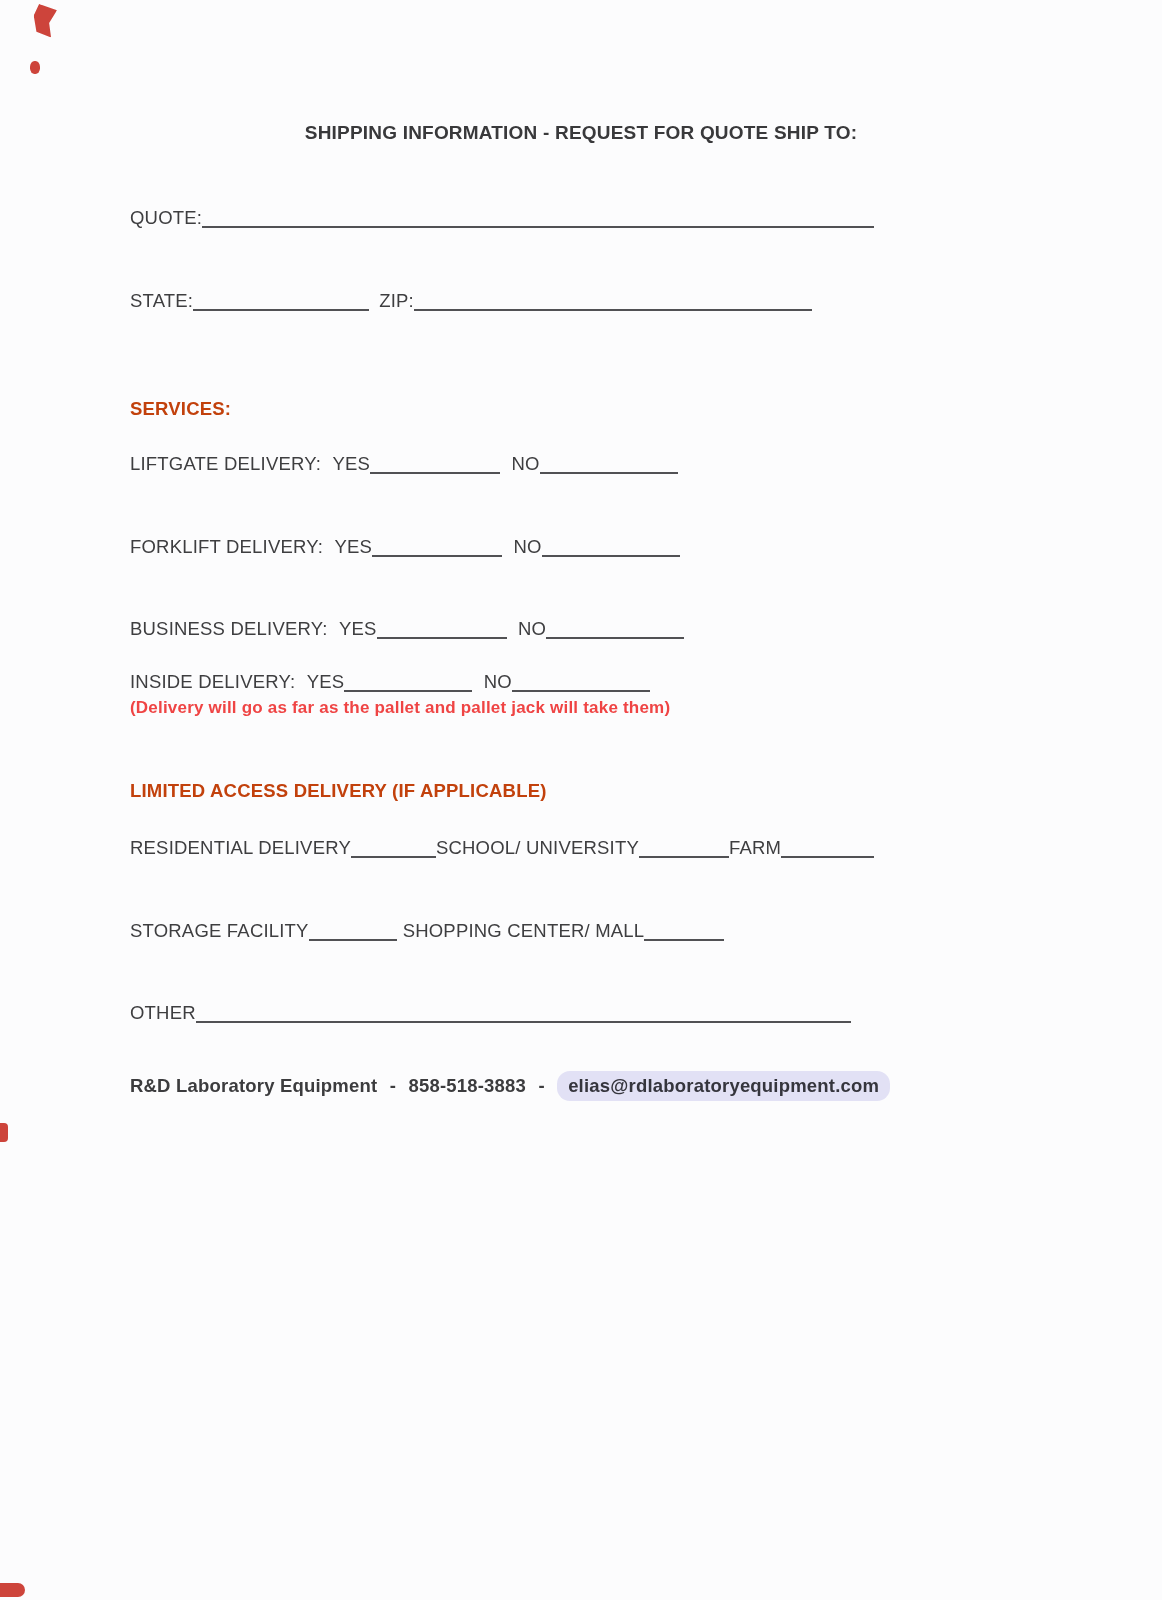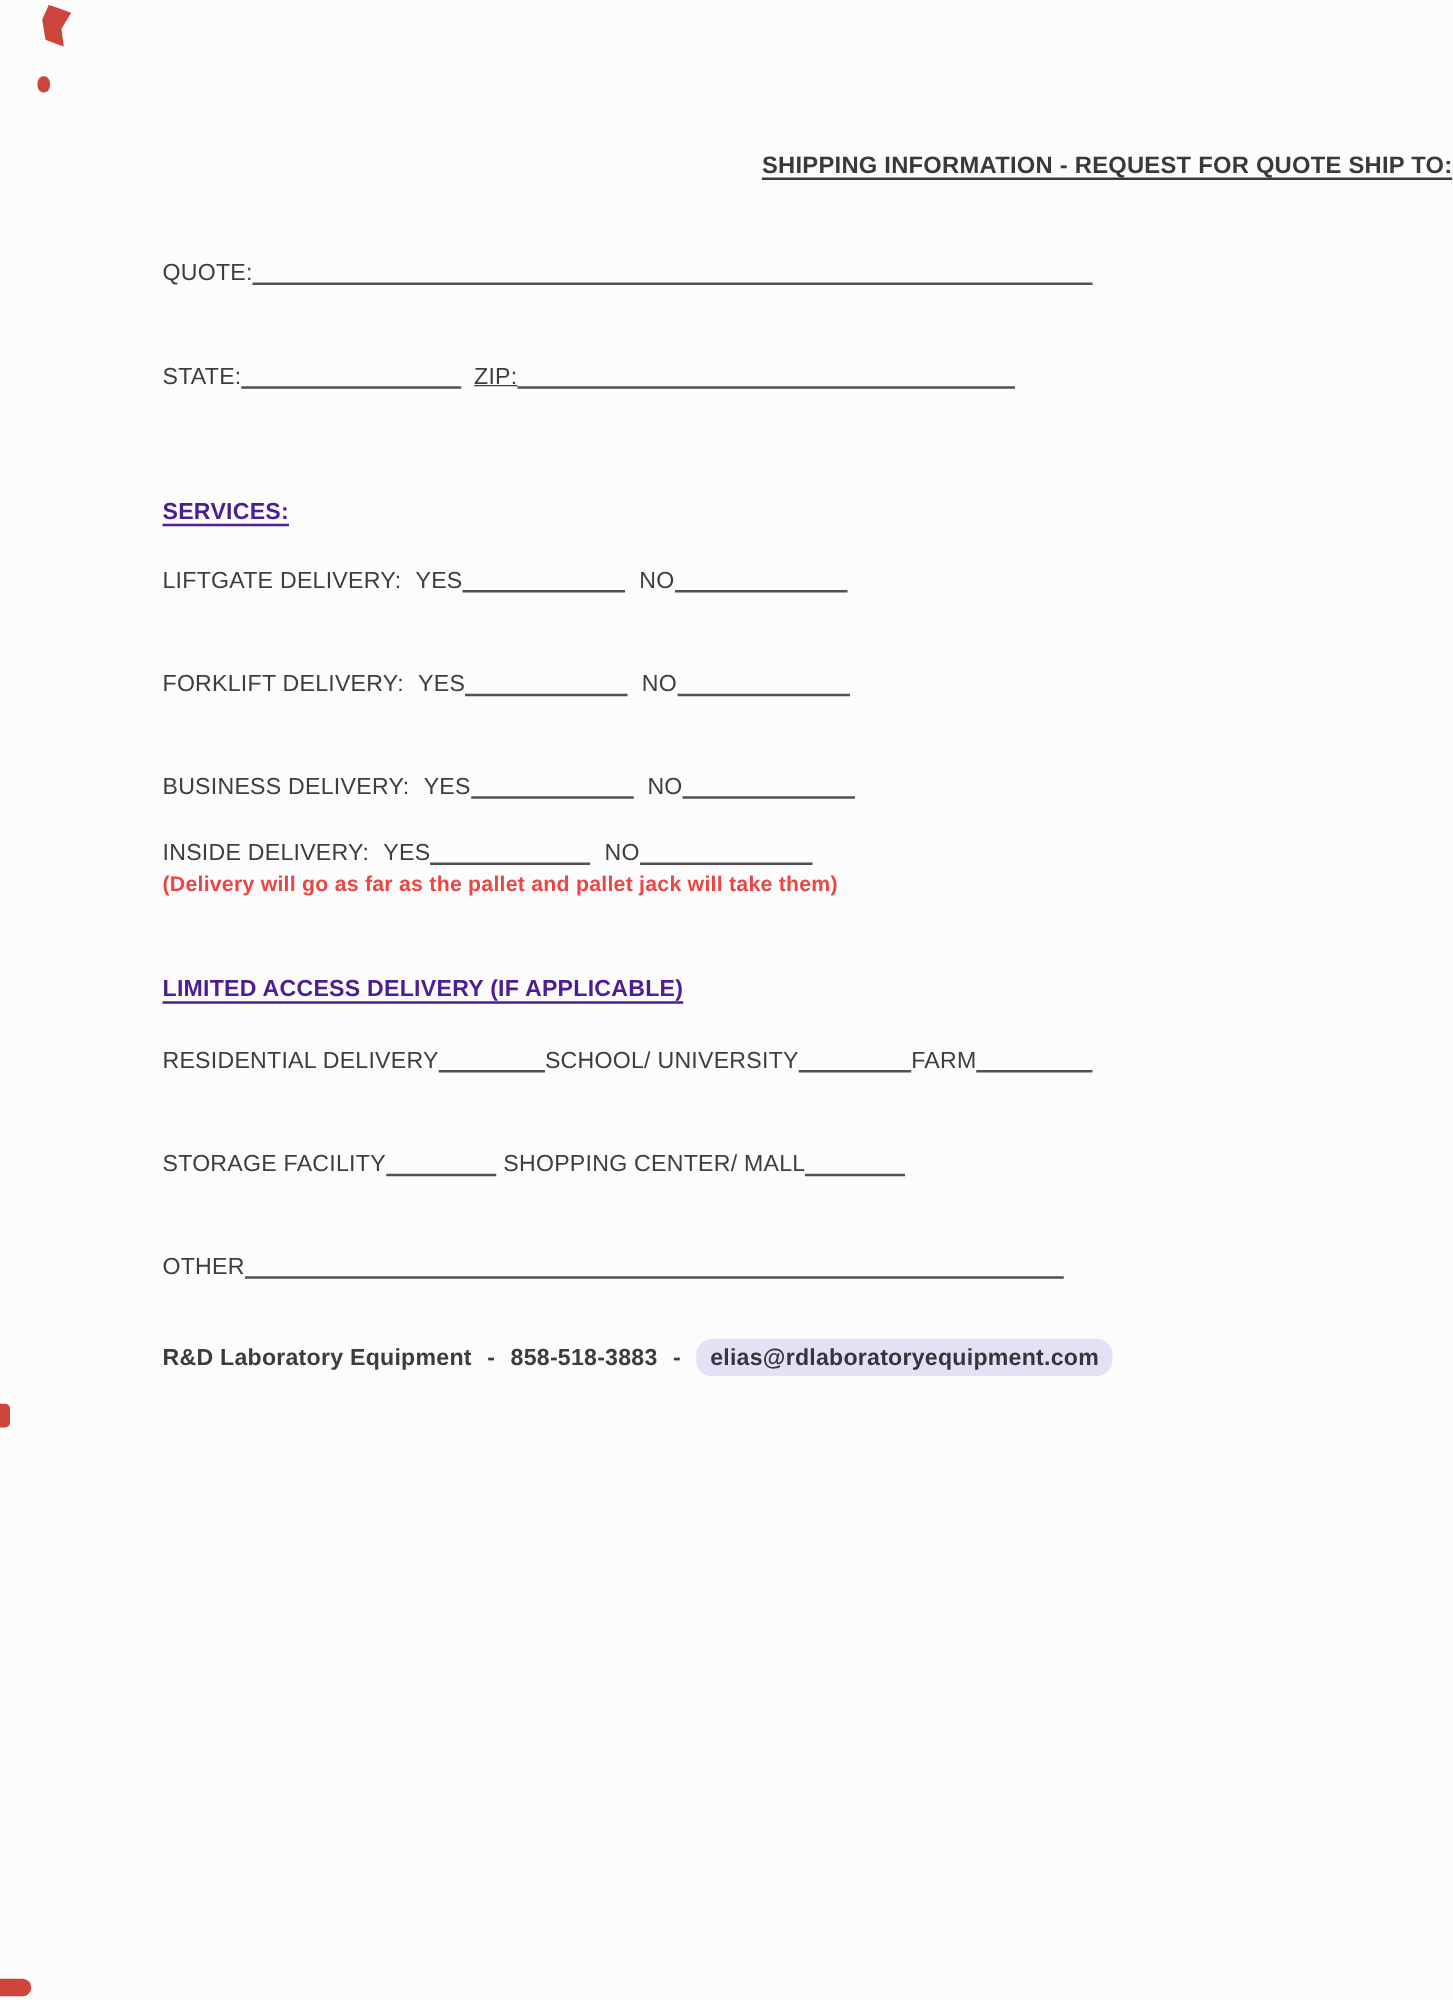--- a/index.html
+++ b/index.html
@@ -34,36 +34,34 @@
   }
   .title {
     left: 0;
     width: 100%;
     text-align: center;
     font-size: 19px;
     font-weight: bold;
     color: #39393b;
   }
   .underlined {
-    text-decoration: underline;
     text-decoration-thickness: 2px;
     text-underline-offset: 4px;
-    text-align: right;
   }
   .heading {
     font-weight: bold;
-    color: #4c1d95;
+    color: #c2410c;
   }
   .blank {
     display: inline-block;
     height: 9px;
     border-bottom: 2px solid var(--line-color);
     vertical-align: -4px;
   }
-  .gap-left { margin-left: 10px; text-decoration: underline; }
+  .gap-left { margin-left: 10px; }
   .gap-left-sm { margin-left: 6px; }
   .note {
     font-weight: bold;
     font-size: 17px;
     color: #ef4444;
   }
   .footer-row {
     font-weight: bold;
     font-size: 18.5px;
     color: #3c3c3e;

